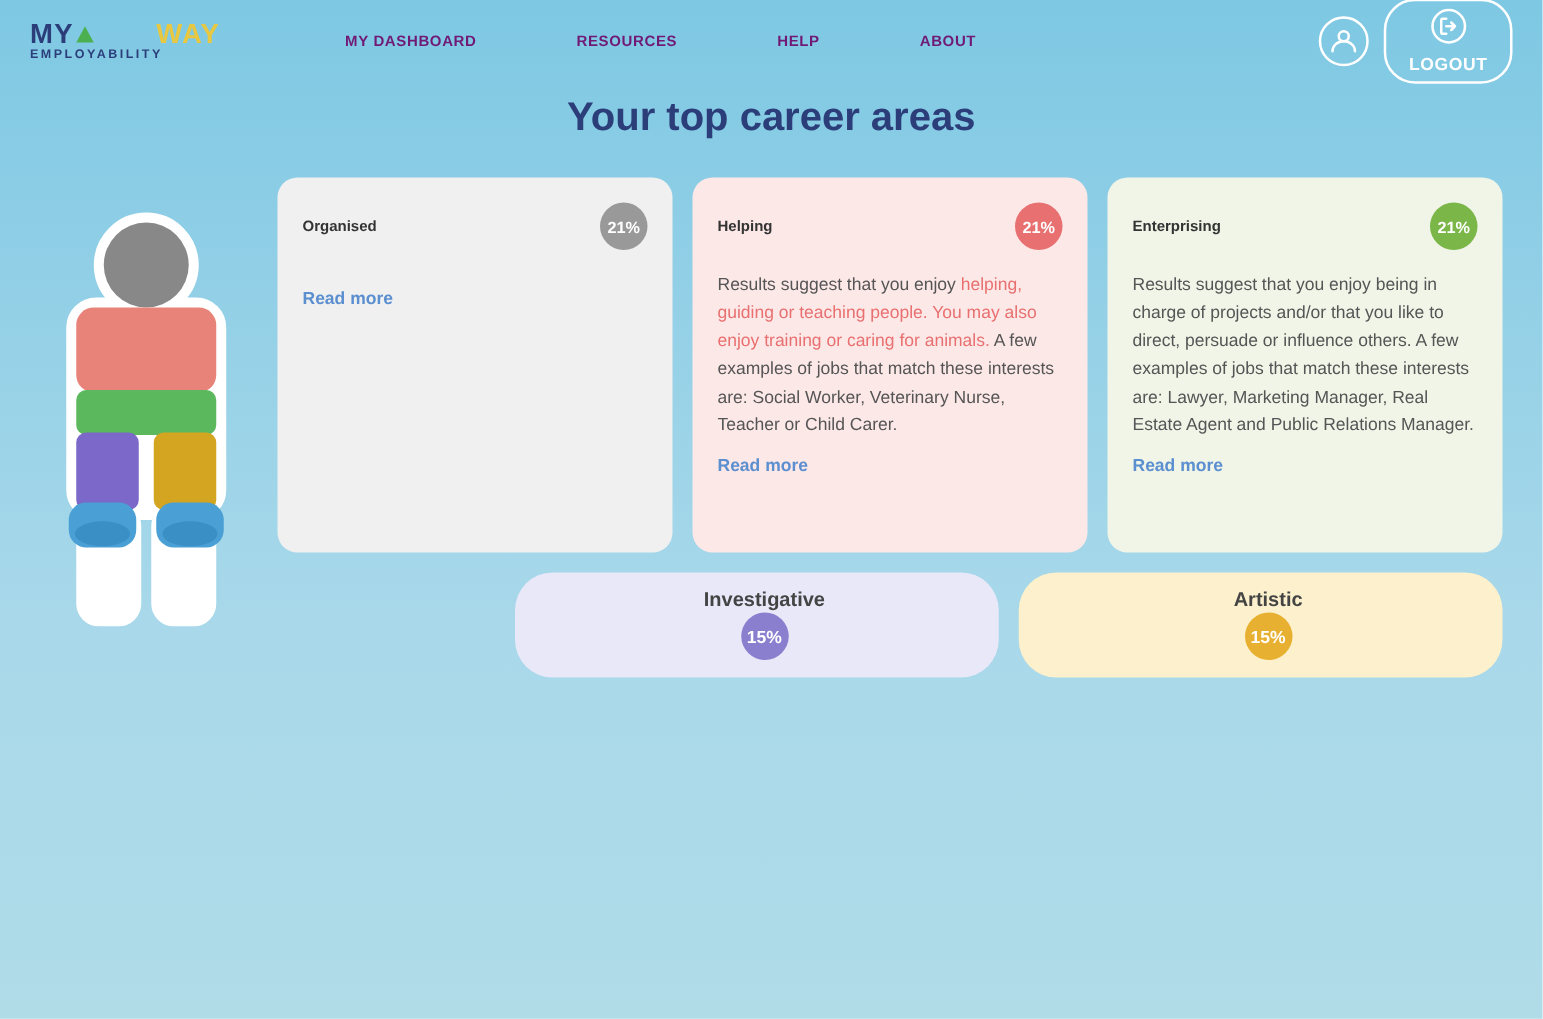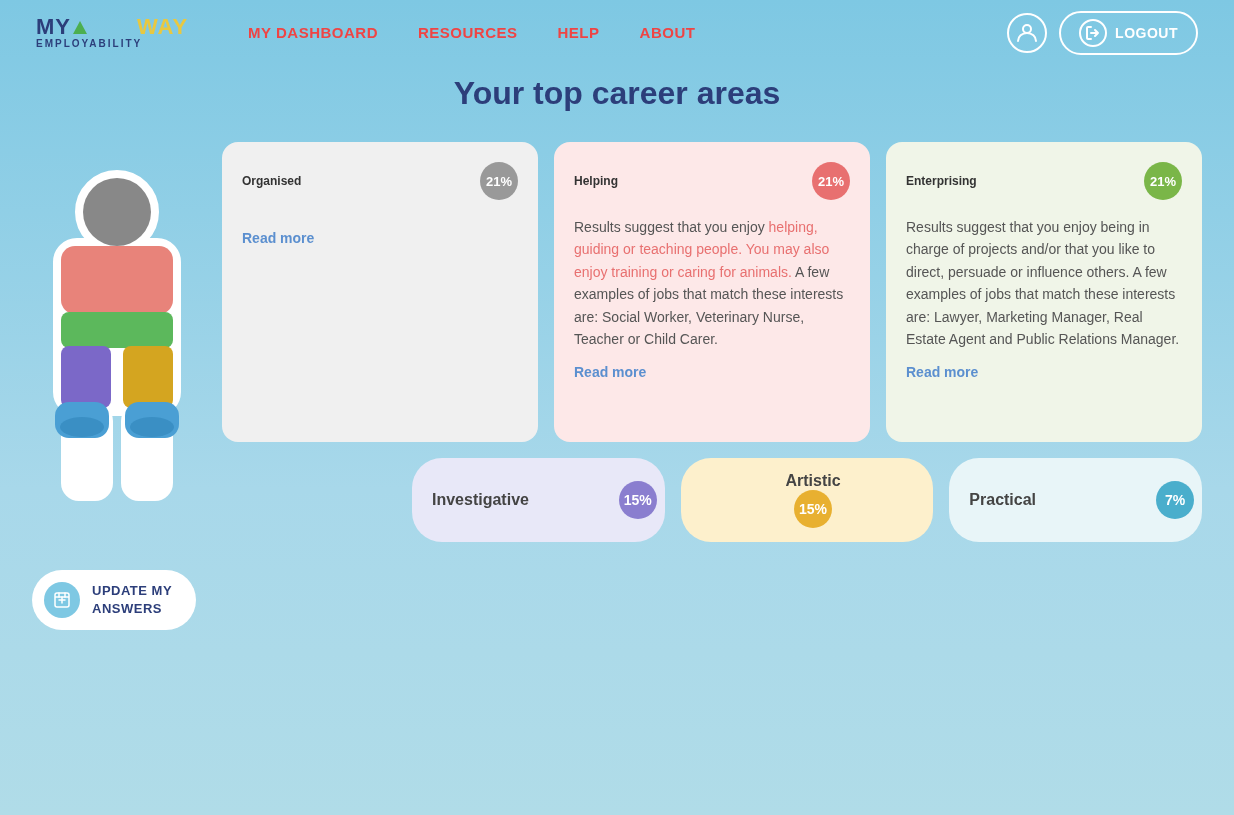--- a/index.html
+++ b/index.html
@@ -8,21 +8,21 @@
       background: linear-gradient(180deg, #7ec8e3 0%, #a8d8ea 60%, #b0dce8 100%);
       min-height: 815px;
       width: 1234px;
       overflow-x: hidden;
     }
 
     
     .header {
       display: flex;
       align-items: center;
-      padding: 12px 36px;
+      padding: 12px 24px;
       background: transparent;
       height: 65px;
     }
     .logo {
       display: flex;
       flex-direction: column;
       align-items: flex-start;
       margin-right: 60px;
       line-height: 1;
     }
@@ -51,25 +51,26 @@
       letter-spacing: 2px;
       margin-top: 1px;
     }
     nav {
       display: flex;
       align-items: center;
       gap: 40px;
       flex: 1;
     }
     nav a {
-      color: #ef4444;
-      font-weight: 700;
-      font-size: 15px;
+      color: #701a75;
+      font-weight: 700;
+      font-size: 12px;
       text-decoration: none;
       letter-spacing: 0.5px;
+      margin-left: 40px;
     }
     .header-right {
       display: flex;
       align-items: center;
       gap: 12px;
     }
     .profile-icon {
       width: 40px; height: 40px;
       border-radius: 50%;
       border: 2px solid white;
@@ -85,20 +86,21 @@
       gap: 8px;
       border: 2px solid white;
       border-radius: 25px;
       padding: 6px 18px;
       background: transparent;
       color: white;
       font-weight: 700;
       font-size: 14px;
       cursor: pointer;
       letter-spacing: 0.5px;
+      flex-direction: column;
     }
     .logout-icon {
       width: 28px; height: 28px;
       border-radius: 50%;
       border: 2px solid white;
       display: flex; align-items: center; justify-content: center;
       font-size: 14px;
     }
 
     
@@ -204,21 +206,21 @@
     }
     .pill {
       display: flex;
       align-items: center;
       justify-content: space-between;
       border-radius: 30px;
       padding: 14px 8px 14px 20px;
       flex: 1;
       background: white;
     }
-    .pill-investigative { background: #e8e8f8; }
+    .pill-investigative { background: #e8e8f8; flex-direction: column; }
     .pill-artistic { background: #fdf0cc; flex-direction: column; }
     .pill-practical { background: #e8f5f8; }
 
     .pill-label {
       font-size: 16px;
       font-weight: 700;
       color: #444;
     }
     .pill-pct {
       border-radius: 50%;
@@ -392,35 +394,20 @@
 
       <div class="bottom-pills">
         <div class="pill pill-investigative">
           <span class="pill-label">Investigative</span>
           <span class="pill-pct pill-pct-investigative">15%</span>
         </div>
         <div class="pill pill-artistic">
           <span class="pill-label">Artistic</span>
           <span class="pill-pct pill-pct-artistic">15%</span>
         </div>
-        <div class="pill pill-practical">
-          <span class="pill-label">Practical</span>
-          <span class="pill-pct pill-pct-practical">7%</span>
-        </div>
       </div>
     </div>
   </div>
 
   <div class="footer-area">
-    <button class="update-btn">
-      <div class="update-icon">
-        <svg width="20" height="20" viewBox="0 0 20 20" fill="none">
-          <rect x="3" y="3" width="14" height="14" rx="2" stroke="white" stroke-width="1.5" fill="none"></rect>
-          <path d="M7 10h6M10 7v6" stroke="white" stroke-width="1.5" stroke-linecap="round"></path>
-          <path d="M3 7h14" stroke="white" stroke-width="1.5"></path>
-          <path d="M7 3v4M13 3v4" stroke="white" stroke-width="1.5" stroke-linecap="round"></path>
-        </svg>
-      </div>
-      <span style="text-align:left;line-height:1.4;">UPDATE MY<br>ANSWERS</span>
-    </button>
 
   </div>
 </main>
 
 </body></html>

